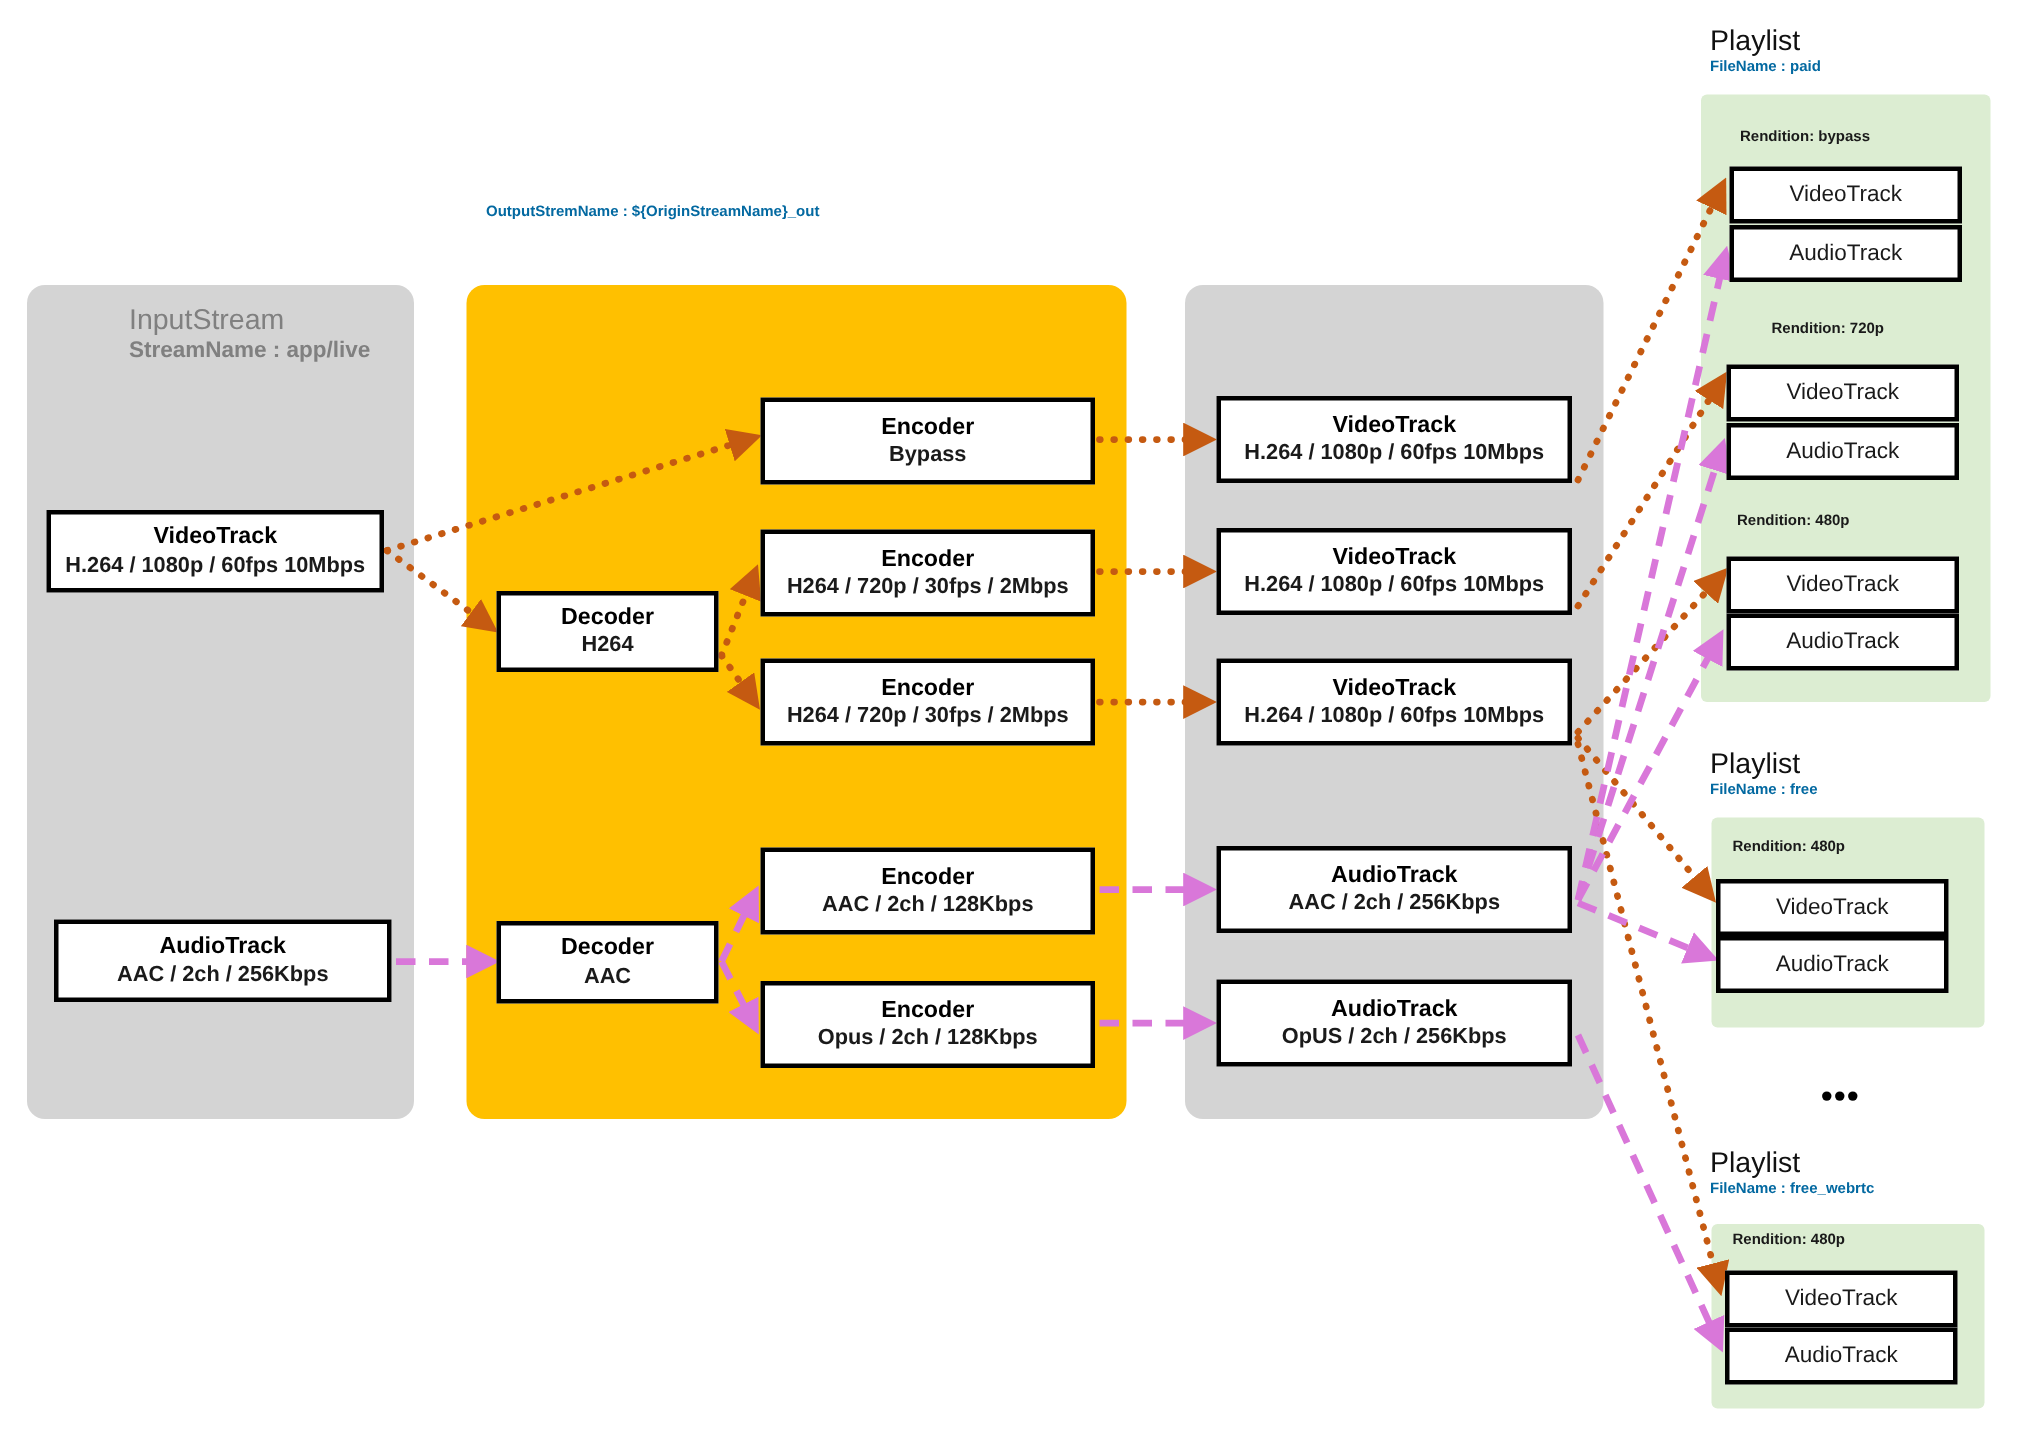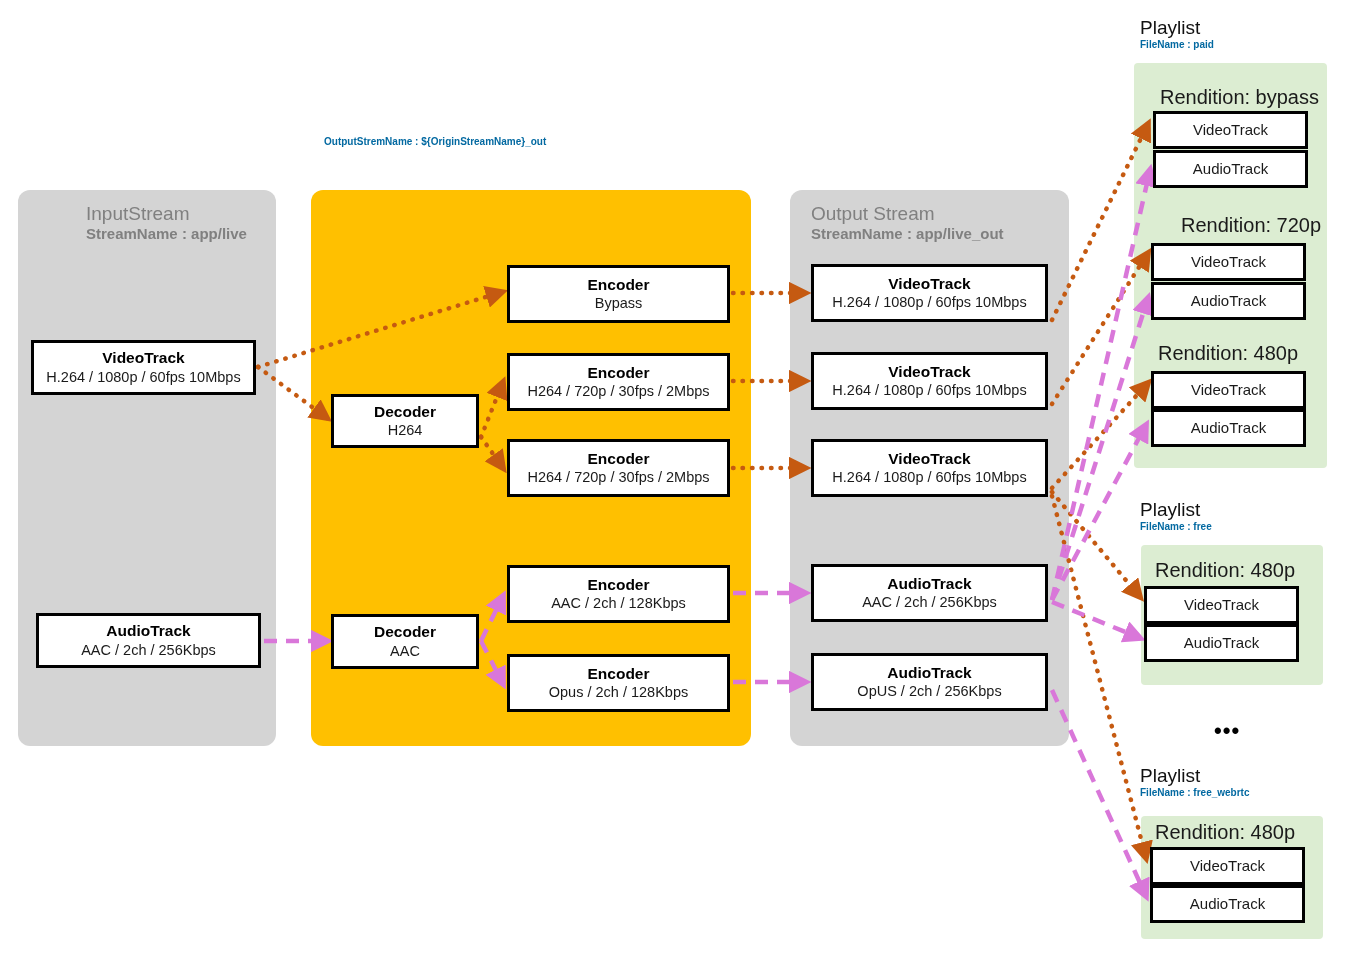--- a/index.html
+++ b/index.html
@@ -18,25 +18,25 @@
   .panel-title .t1{font-size:19px;font-weight:normal;color:#808080;display:block;}
   .panel-title .t2{font-size:15px;font-weight:bold;color:#808080;display:block;}
   .panel-title.dark .t1{color:#111;font-size:19px;}
   .panel-title.dark .t2{color:#0369a1;font-size:10px;}
 
   
   .box{position:absolute;background:#fff;border:3px solid #000;z-index:6;
        display:flex;flex-direction:column;align-items:center;justify-content:center;
        box-sizing:border-box;}
   .box .bt{font-size:15.5px;font-weight:bold;color:#000;line-height:1.2;}
-  .box .bs{font-size:14.5px;font-weight:normal;color:#1a1a1a;line-height:1.25;}
+  .box .bs{font-size:14.5px;font-weight:bold;color:#1a1a1a;line-height:1.25;}
   .box.single{justify-content:center;}
   .box.single .bt{font-size:15px;font-weight:normal;color:#1a1a1a;}
 
-  .rend-label{position:absolute;font-size:20px;color:#1a1a1a;z-index:6;}
+  .rend-label{position:absolute;font-size:10px;color:#1a1a1a;z-index:6;font-weight:bold;}
   .ellipsis{position:absolute;font-size:22px;font-weight:bold;color:#000;
             letter-spacing:1px;z-index:6;}
 </style>
 </head>
 <body>
 
 <div class="stage">
 
   <div class="panel gray" style="left:18px;  top:190px; width:258px; height:556px;"></div>
   <div class="panel orange" style="left:311px; top:190px; width:440px; height:556px;"></div>
@@ -48,24 +48,20 @@
 
   <div class="panel-title" style="left:38px; top:203px;margin-left:48px;">
     <span class="t1">InputStream</span>
     <span class="t2">StreamName : app/live</span>
   </div>
 
   <div class="panel-title dark" style="left:324px; top:136px;">
     <span class="t2">OutputStremName : ${OriginStreamName}_out</span>
   </div>
 
-  <div class="panel-title" style="left:811px; top:203px;">
-    <span class="t1">Output Stream</span>
-    <span class="t2">StreamName : app/live_out</span>
-  </div>
 
   <div class="panel-title dark" style="left:1140px; top:17px;">
     <span class="t1">Playlist</span>
     <span class="t2">FileName : paid</span>
   </div>
 
   <div class="panel-title dark" style="left:1140px; top:499px;">
     <span class="t1">Playlist</span>
     <span class="t2">FileName : free</span>
   </div>

